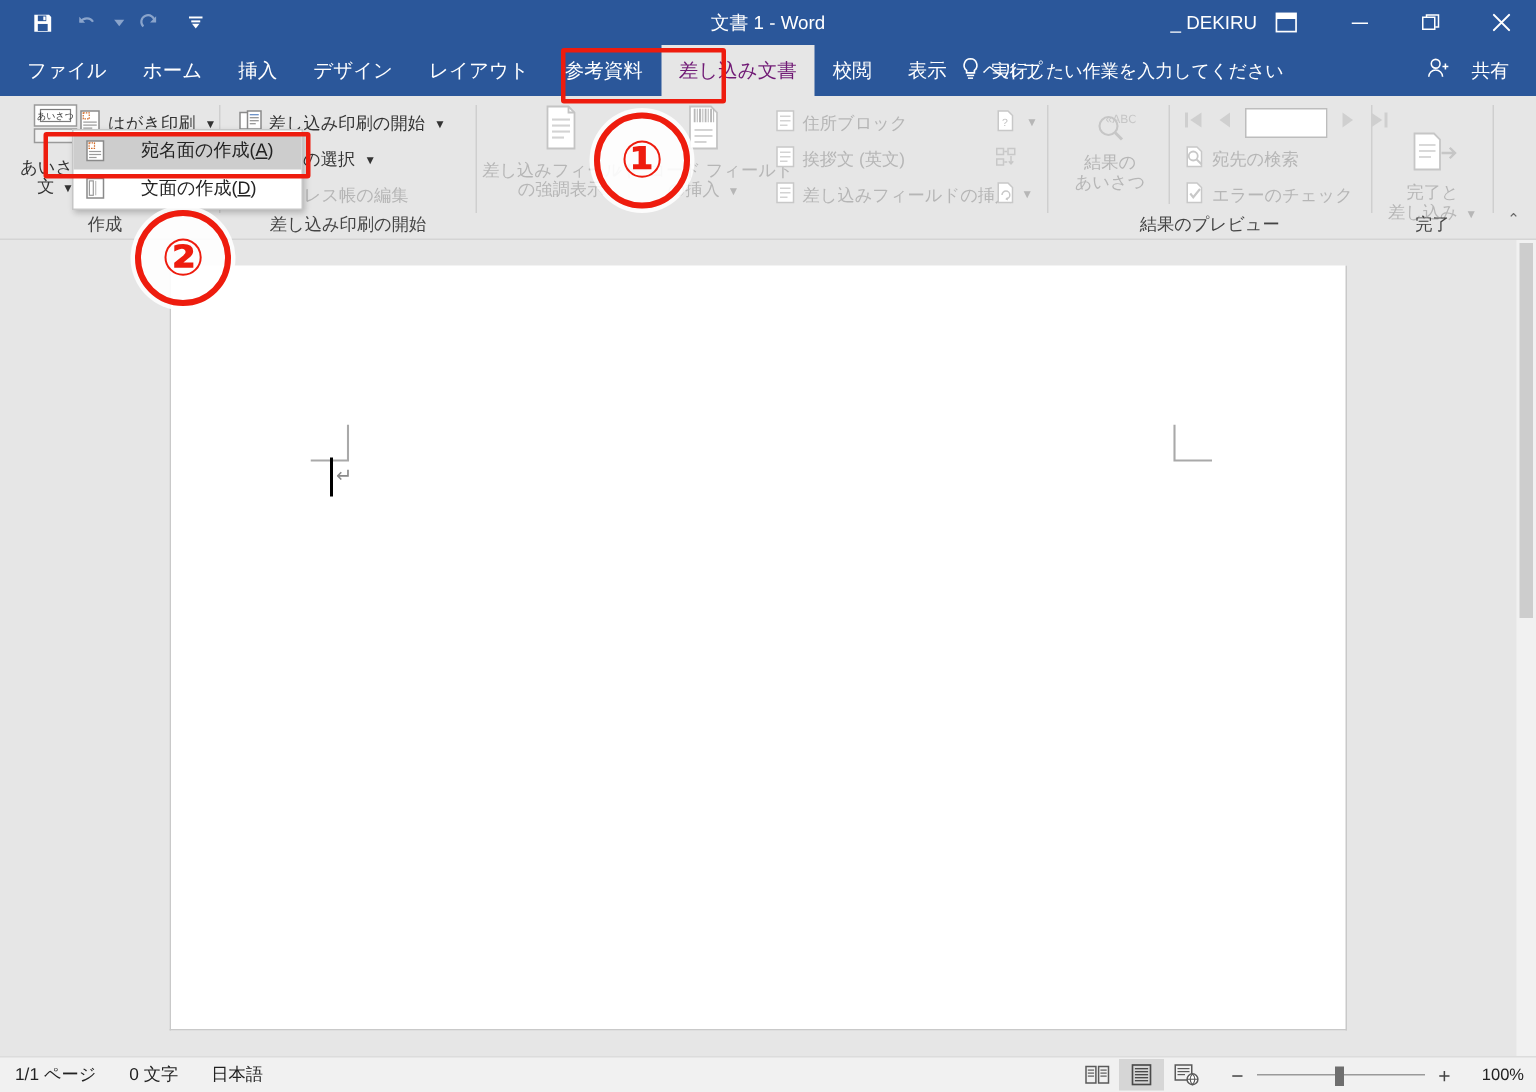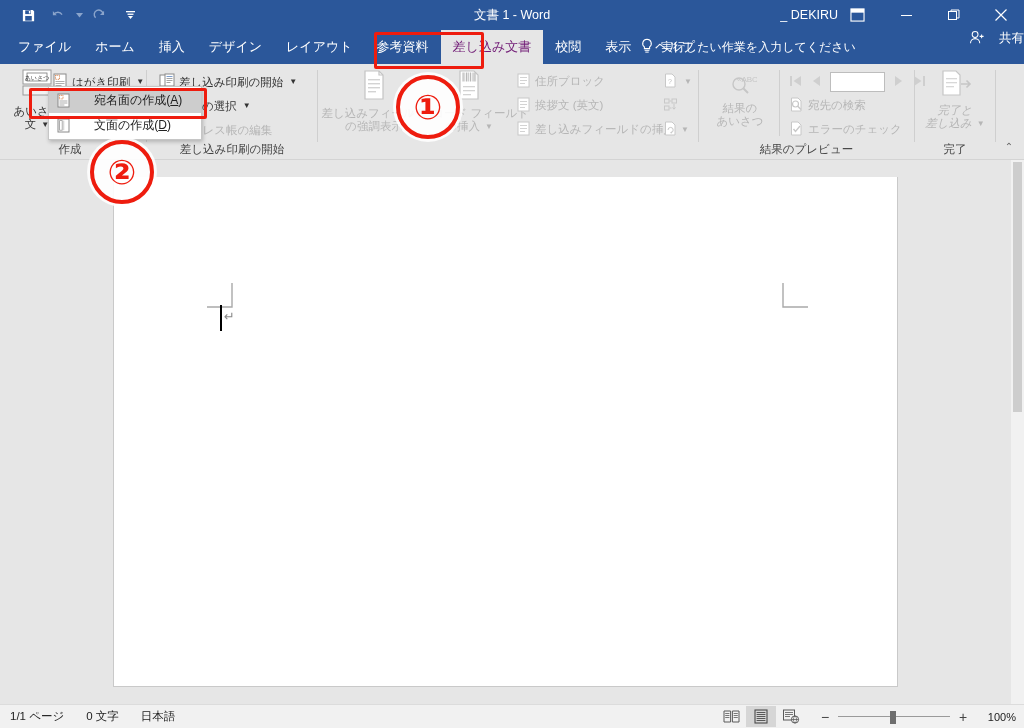--- a/index.html
+++ b/index.html
@@ -109,23 +109,24 @@
     height: 34px;
     display: flex;
     align-items: center;
     gap: 7px;
     color: #ffffff;
     font-size: 12px;
     white-space: nowrap;
   }
   .share {
     position: absolute;
-    right: 0; top: 0;
+    right: 18px; top: 0;
     height: 34px;
     display: flex;
+    align-items: center;
     gap: 14px;
     color: #ffffff;
     font-size: 12.5px;
   }
 
   
   .ribbon {
     position: absolute;
     left: 0; top: 64px;
     width: 1024px; height: 95px;
@@ -717,21 +718,21 @@
             </svg>
         </span>
         <span>エラーのチェック</span>
       </div>
 
       <div class="rgroup-label">結果のプレビュー</div>
     </div>
     <div class="rsep" style="left:914px;"></div>
 
     <div class="rgroup" style="left:915px; width:80px;">
-      <div class="big-btn" style="left:8px; top:6px; width:64px;font-style:italic;">
+      <div class="big-btn" style="left:8px; top:24px; width:64px;">
         <span class="glyph">
           <svg width="34" height="28" viewBox="0 0 34 28">
               <path d="M5 1 H18 L22 5 V25 H5 Z" fill="#ffffff" stroke="#c6c6c6" stroke-width="1.2"></path>
               <rect x="8" y="8" width="11" height="1.3" fill="#d8d8d8"></rect>
               <rect x="8" y="12" width="11" height="1.3" fill="#d8d8d8"></rect>
               <rect x="8" y="16" width="8" height="1.3" fill="#d8d8d8"></rect>
               <path d="M23 14 H32 M28.5 10.5 L32 14 L28.5 17.5" fill="none" stroke="#c6c6c6" stroke-width="1.6"></path>
             </svg>
         </span>
         <span>完了と</span>

